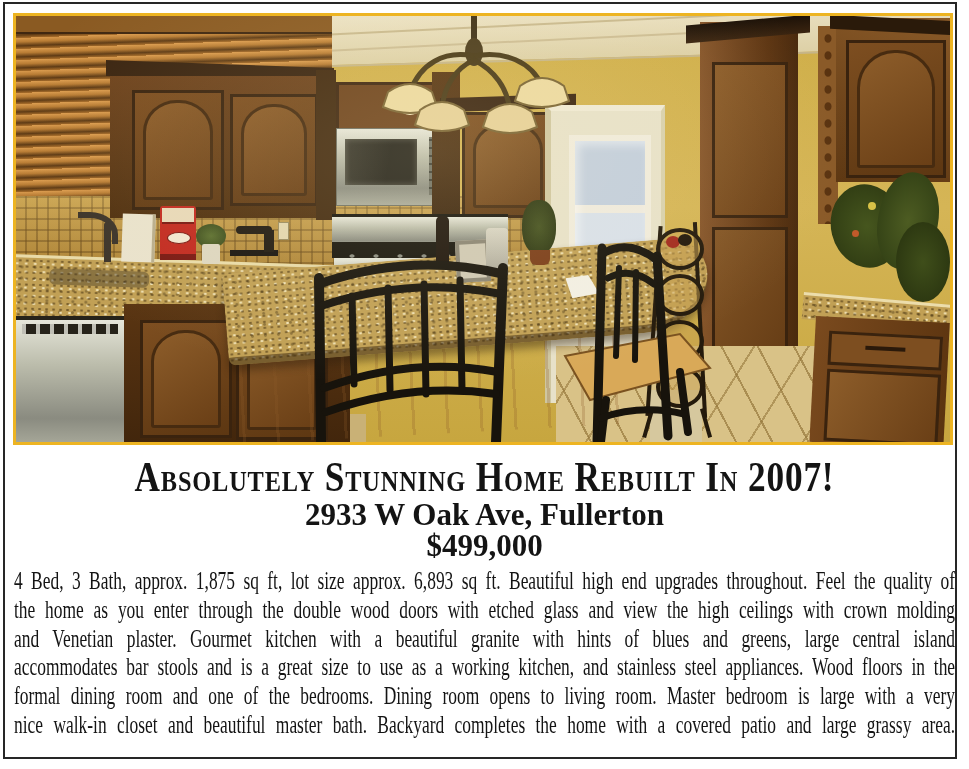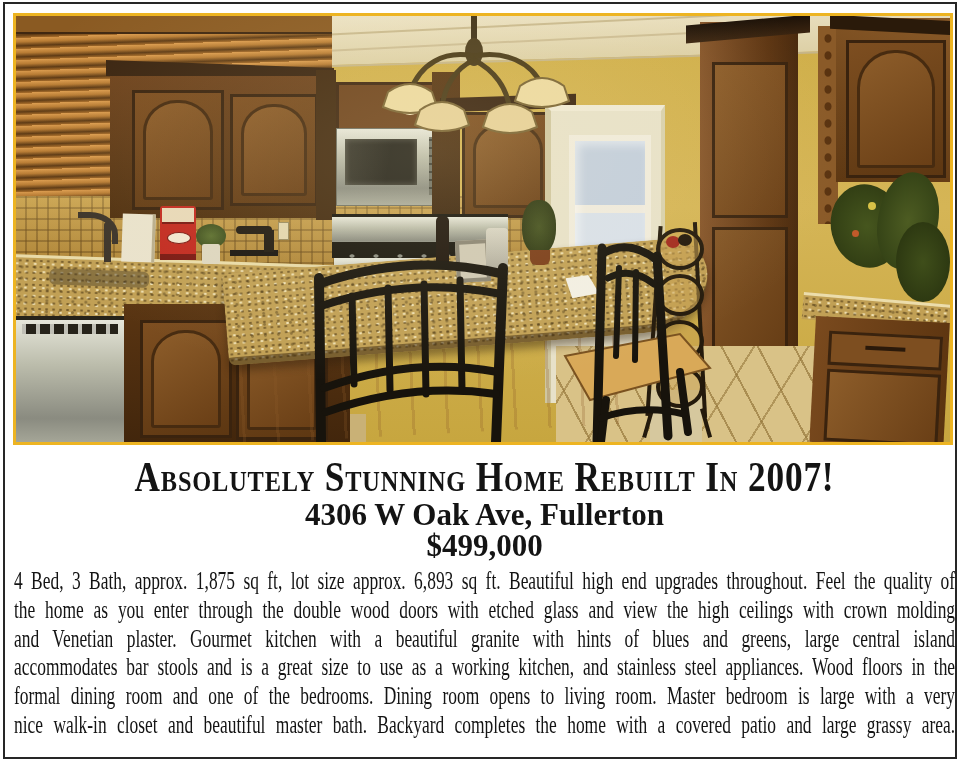--- a/index.html
+++ b/index.html
@@ -252,21 +252,21 @@
           <path d="M664,356 L672,416" stroke-width="8"></path>
           <path d="M585,402 Q625,388 668,398" stroke-width="7"></path>
         </g>
       </g>
     </svg>
 
     <div class="ph-glow"></div>
   </div>
 
   <div class="headline">Absolutely Stunning Home Rebuilt In 2007!</div>
-  <div class="address">4306 W Oak Ave, Fullerton</div>
+  <div class="address">2933 W Oak Ave, Fullerton</div>
   <div class="price">$499,000</div>
 
   <div class="desc">
     <div class="desc-line">4 Bed, 3 Bath, approx. 1,875 sq ft, lot size approx. 6,893 sq ft. Beautiful high end upgrades throughout. Feel the quality of</div>
     <div class="desc-line">the home as you enter through the double wood doors with etched glass and view the high ceilings with crown molding</div>
     <div class="desc-line">and Venetian plaster. Gourmet kitchen with a beautiful granite with hints of blues and greens, large central island</div>
     <div class="desc-line">accommodates bar stools and is a great size to use as a working kitchen, and stainless steel appliances. Wood floors in the</div>
     <div class="desc-line">formal dining room and one of the bedrooms. Dining room opens to living room. Master bedroom is large with a very</div>
     <div class="desc-line">nice walk-in closet and beautiful master bath. Backyard completes the home with a covered patio and large grassy area.</div>
   </div>

